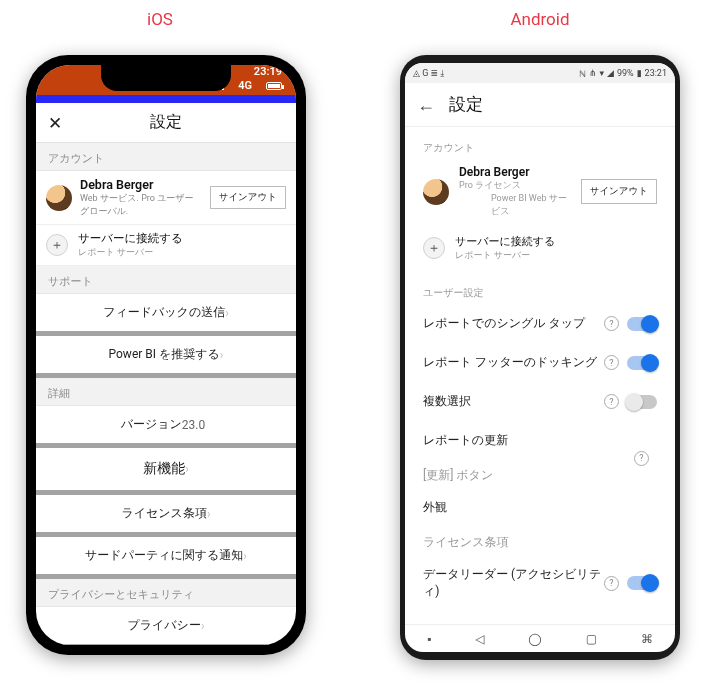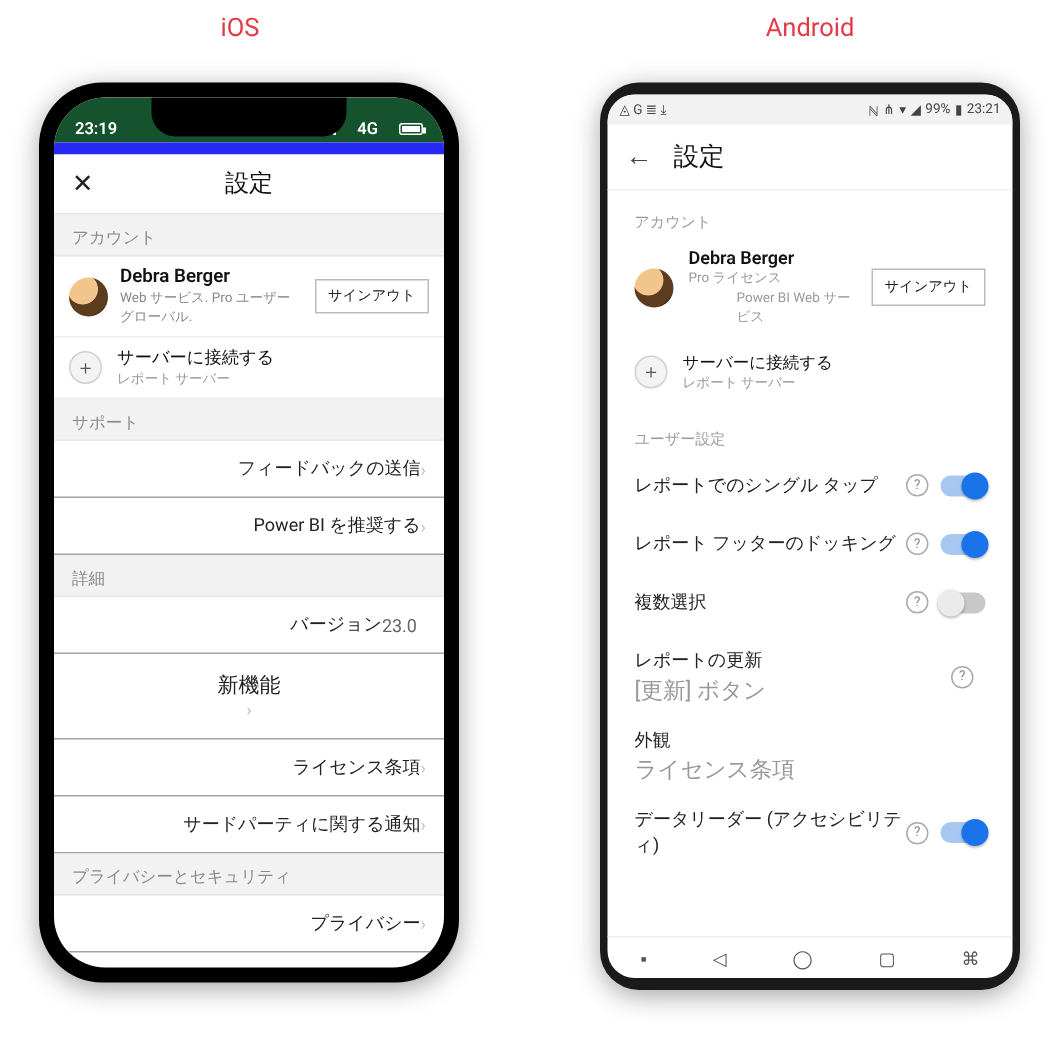--- a/index.html
+++ b/index.html
@@ -41,28 +41,29 @@
     position: absolute;
     top: 0; left: 50%;
     transform: translateX(-50%);
     width: 130px; height: 26px;
     background: #000;
     border-radius: 0 0 16px 16px;
     z-index: 30;
   }
   .iphone .statusbar {
     height: 30px;
-    background: #14532d;
+    background: #c2410c;
     color: #fff;
     font-size: 11px;
     font-weight: 600;
     display: flex;
     align-items: flex-end;
     justify-content: space-between;
     padding: 0 14px 3px;
+    flex-direction: column;
   }
   .iphone .statusbar .right { display:flex; gap:14px; align-items:center; }
   .iphone .purple-band {
     height: 8px; background: #2828f6;
   }
   .iphone .navbar {
     height: 40px;
     display: flex; align-items: center;
     border-bottom: 1px solid #e2e2e2;
     position: relative;
@@ -114,25 +115,25 @@
     border:1px solid #d0d0d0; background:#f3f3f3;
     display:flex; align-items:center; justify-content:center;
     font-size:13px; color:#555; flex:none;
   }
   .ios-row-connect .col { flex:1; }
   .ios-row-connect .primary { font-size:11.5px; color:#111; }
   .ios-row-connect .secondary { font-size:9px; color:#999; }
   .ios-row {
     display:flex; align-items:center;
     padding: 10px 12px;
-    border-bottom:1px solid #a3a3a3;
+    border-bottom:5px solid #a3a3a3;
     font-size: 12px; color:#222;
-    justify-content: flex-end;
-  }
-  .ios-row.big { font-size: 14px; padding: 12px 12px; flex-direction: column;}
+    justify-content: center;
+  }
+  .ios-row.big { font-size: 14px; padding: 12px 12px;}
   .ios-chev { color:#c0c0c0; font-size:12px; }
   .ios-value { color:#666; font-size:12px; margin-right:6px;}
   .ios-toggle {
     width:36px; height:20px; border-radius:10px;
     background:#d7d7d7; position:relative;
   }
   .ios-toggle::after {
     content:""; position:absolute; top:1px; left:1px;
     width:18px; height:18px; border-radius:50%; background:#fff;
     box-shadow:0 1px 2px rgba(0,0,0,.3);
@@ -190,21 +191,21 @@
     padding:10px 14px;
   }
   .and-connect .primary{ font-size:11px; color:#111;}
   .and-connect .secondary{ font-size:9px; color:#999;}
   .and-row {
     display:flex; align-items:center;
     padding: 11px 14px;
     font-size:12px; color:#222;
   }
   .and-row .label { flex:1; }
-  .and-row .sub { font-size:15px; color:#999; display:block; margin-top:2px;}
+  .and-row .sub { font-size:12px; color:#999; display:block; margin-top:18px;}
   .help-icon {
     width:15px; height:15px; border-radius:50%;
     border:1px solid #aaa; color:#888;
     font-size:9px; display:flex; align-items:center; justify-content:center;
     margin-right:8px; flex:none;
   }
   .and-switch {
     width:30px; height:14px; border-radius:8px; background:#c8c8c8;
     position:relative; flex:none;
   }

